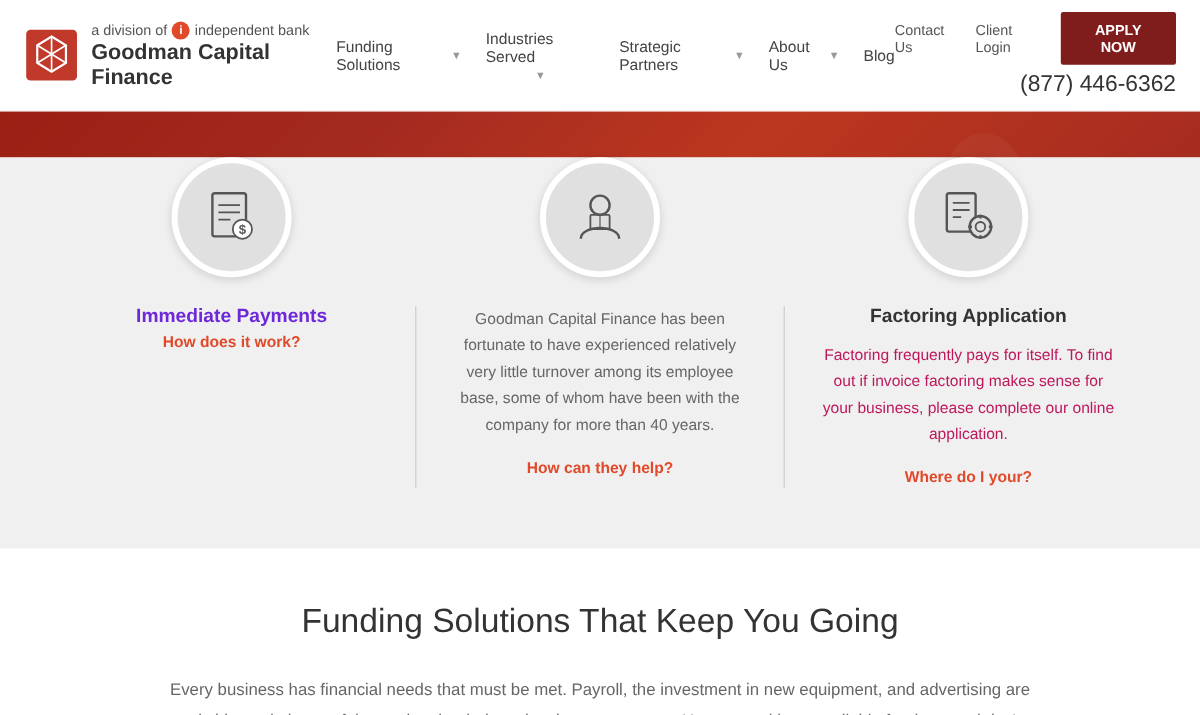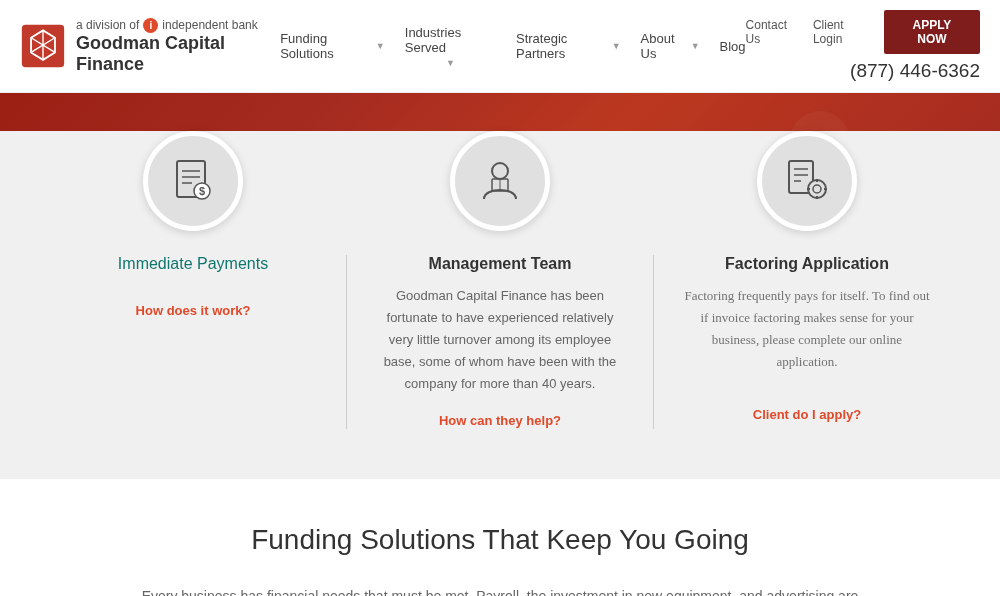--- a/index.html
+++ b/index.html
@@ -103,34 +103,33 @@
         <line x1="36" y1="41" x2="36" y2="44" stroke="#555" stroke-width="2"></line>
         <line x1="26" y1="34" x2="29" y2="34" stroke="#555" stroke-width="2"></line>
         <line x1="43" y1="34" x2="46" y2="34" stroke="#555" stroke-width="2"></line>
       </svg>
     </div>
   </div>
 
   <div style="display:flex; justify-content:space-around; text-align:center;">
 
     <div style="flex:1; padding:0 30px; border-right:1px solid #ccc;">
-      <div style="font-size:16px; font-weight:normal; color:#0f766e; margin-bottom:28px;">Immediate Payments</div>
+      <div style="font-size:16px; font-weight:bold; color:#6d28d9; margin-bottom:3px;">Immediate Payments</div>
       <a style="color:#e04a2a; font-size:13px; font-weight:bold; cursor:pointer; text-decoration:none;">How does it work?</a>
     </div>
 
     <div style="flex:1; padding:0 30px; border-right:1px solid #ccc;">
-      <div style="font-size:16px; font-weight:bold; color:#333; margin-bottom:12px;">Management Team</div>
       <div style="font-size:13px; color:#666; line-height:1.7; margin-bottom:16px;">Goodman Capital Finance has been fortunate to have experienced relatively very little turnover among its employee base, some of whom have been with the company for more than 40 years.</div>
       <a style="color:#e04a2a; font-size:13px; font-weight:bold; cursor:pointer; text-decoration:none;text-align:right;">How can they help?</a>
     </div>
 
     <div style="flex:1; padding:0 30px;">
       <div style="font-size:16px; font-weight:bold; color:#333; margin-bottom:12px;">Factoring Application</div>
-      <div style="font-size:13px; color:#737373; line-height:1.7; margin-bottom:32px;font-family:Liberation Serif, serif;">Factoring frequently pays for itself. To find out if invoice factoring makes sense for your business, please complete our online application.</div>
-      <a style="color:#e04a2a; font-size:13px; font-weight:bold; cursor:pointer; text-decoration:none;">Client do I apply?</a>
+      <div style="font-size:13px; color:#be185d; line-height:1.7; margin-bottom:16px;">Factoring frequently pays for itself. To find out if invoice factoring makes sense for your business, please complete our online application.</div>
+      <a style="color:#e04a2a; font-size:13px; font-weight:bold; cursor:pointer; text-decoration:none;">Where do I your?</a>
     </div>
   </div>
 </div>
 
 <div style="padding:45px 80px 40px; background:#fff; text-align:center;">
   <h2 style="font-size:28px; color:#333; margin-bottom:28px; font-weight:normal;">Funding Solutions That Keep You Going</h2>
   <p style="font-size:14px; color:#666; line-height:1.8; max-width:740px; margin:0 auto 18px;">Every business has financial needs that must be met. Payroll, the investment in new equipment, and advertising are only bits and pieces of the engine that helps a local company grow. However, without available funds, growth isn't possible.</p>
 
 </div>
 

